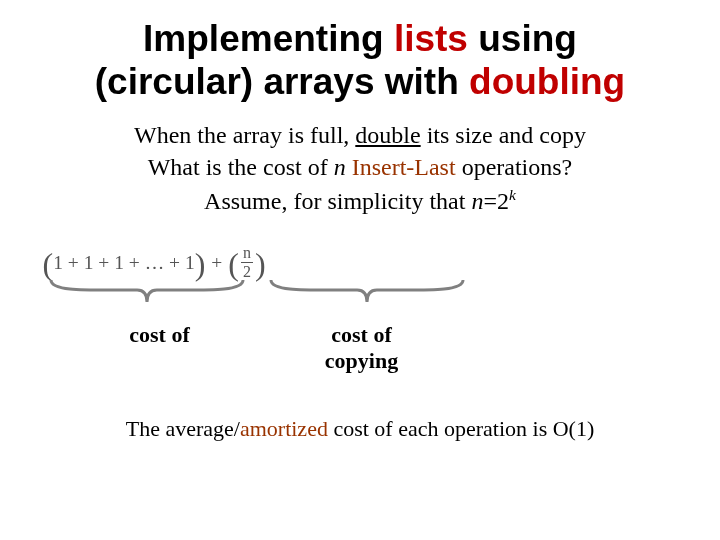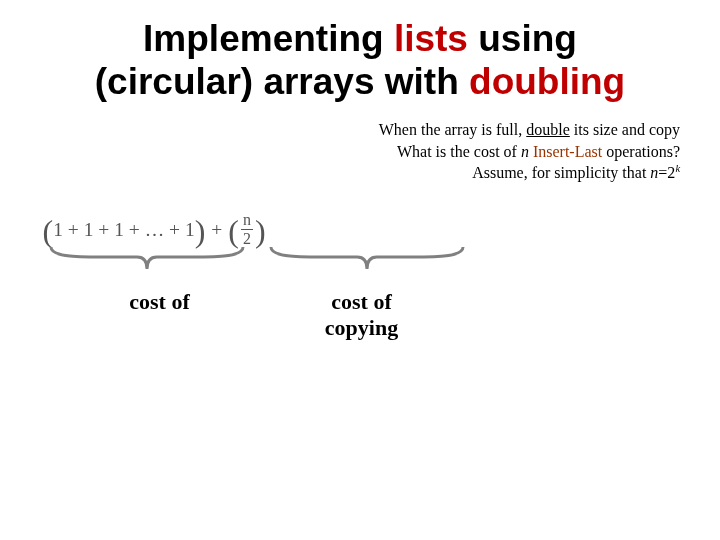--- a/index.html
+++ b/index.html
@@ -21,22 +21,22 @@
     font-family: Arial, Helvetica, sans-serif;
     font-size: 37px;
     text-align: center;
     line-height: 1.15;
     margin-bottom: 16px;
   }
   .c-black { color: #000000; text-align: center; }
   .c-red   { color: #c00000; }
   .c-brown { color: #993300; }
   .lead {
-    font-size: 16px;
-    text-align: right;
+    font-size: 24px;
+    text-align: center;
     line-height: 1.35;
     margin-bottom: 28px;
   }
   .lead .ital { font-style: italic; }
   .under { text-decoration: underline; }
   .sup { font-size: 0.65em; vertical-align: super; font-style: italic; }
 
   .eq-block {
     width: 635px;
     margin: 0 auto 0 auto;
@@ -156,14 +156,17 @@
         <span>cost of</span><br>
       </div>
       <div class="lab lab-right">
         <span>cost of</span><br>
         <span>copying</span>
       </div>
     </div>
 
   </div>
 
+  <p class="closing">
+    <span>The average/</span><span class="c-brown">amortized</span><span> cost of each operation is O(1)</span>
+  </p>
 
 </div>
 
 </body></html>

